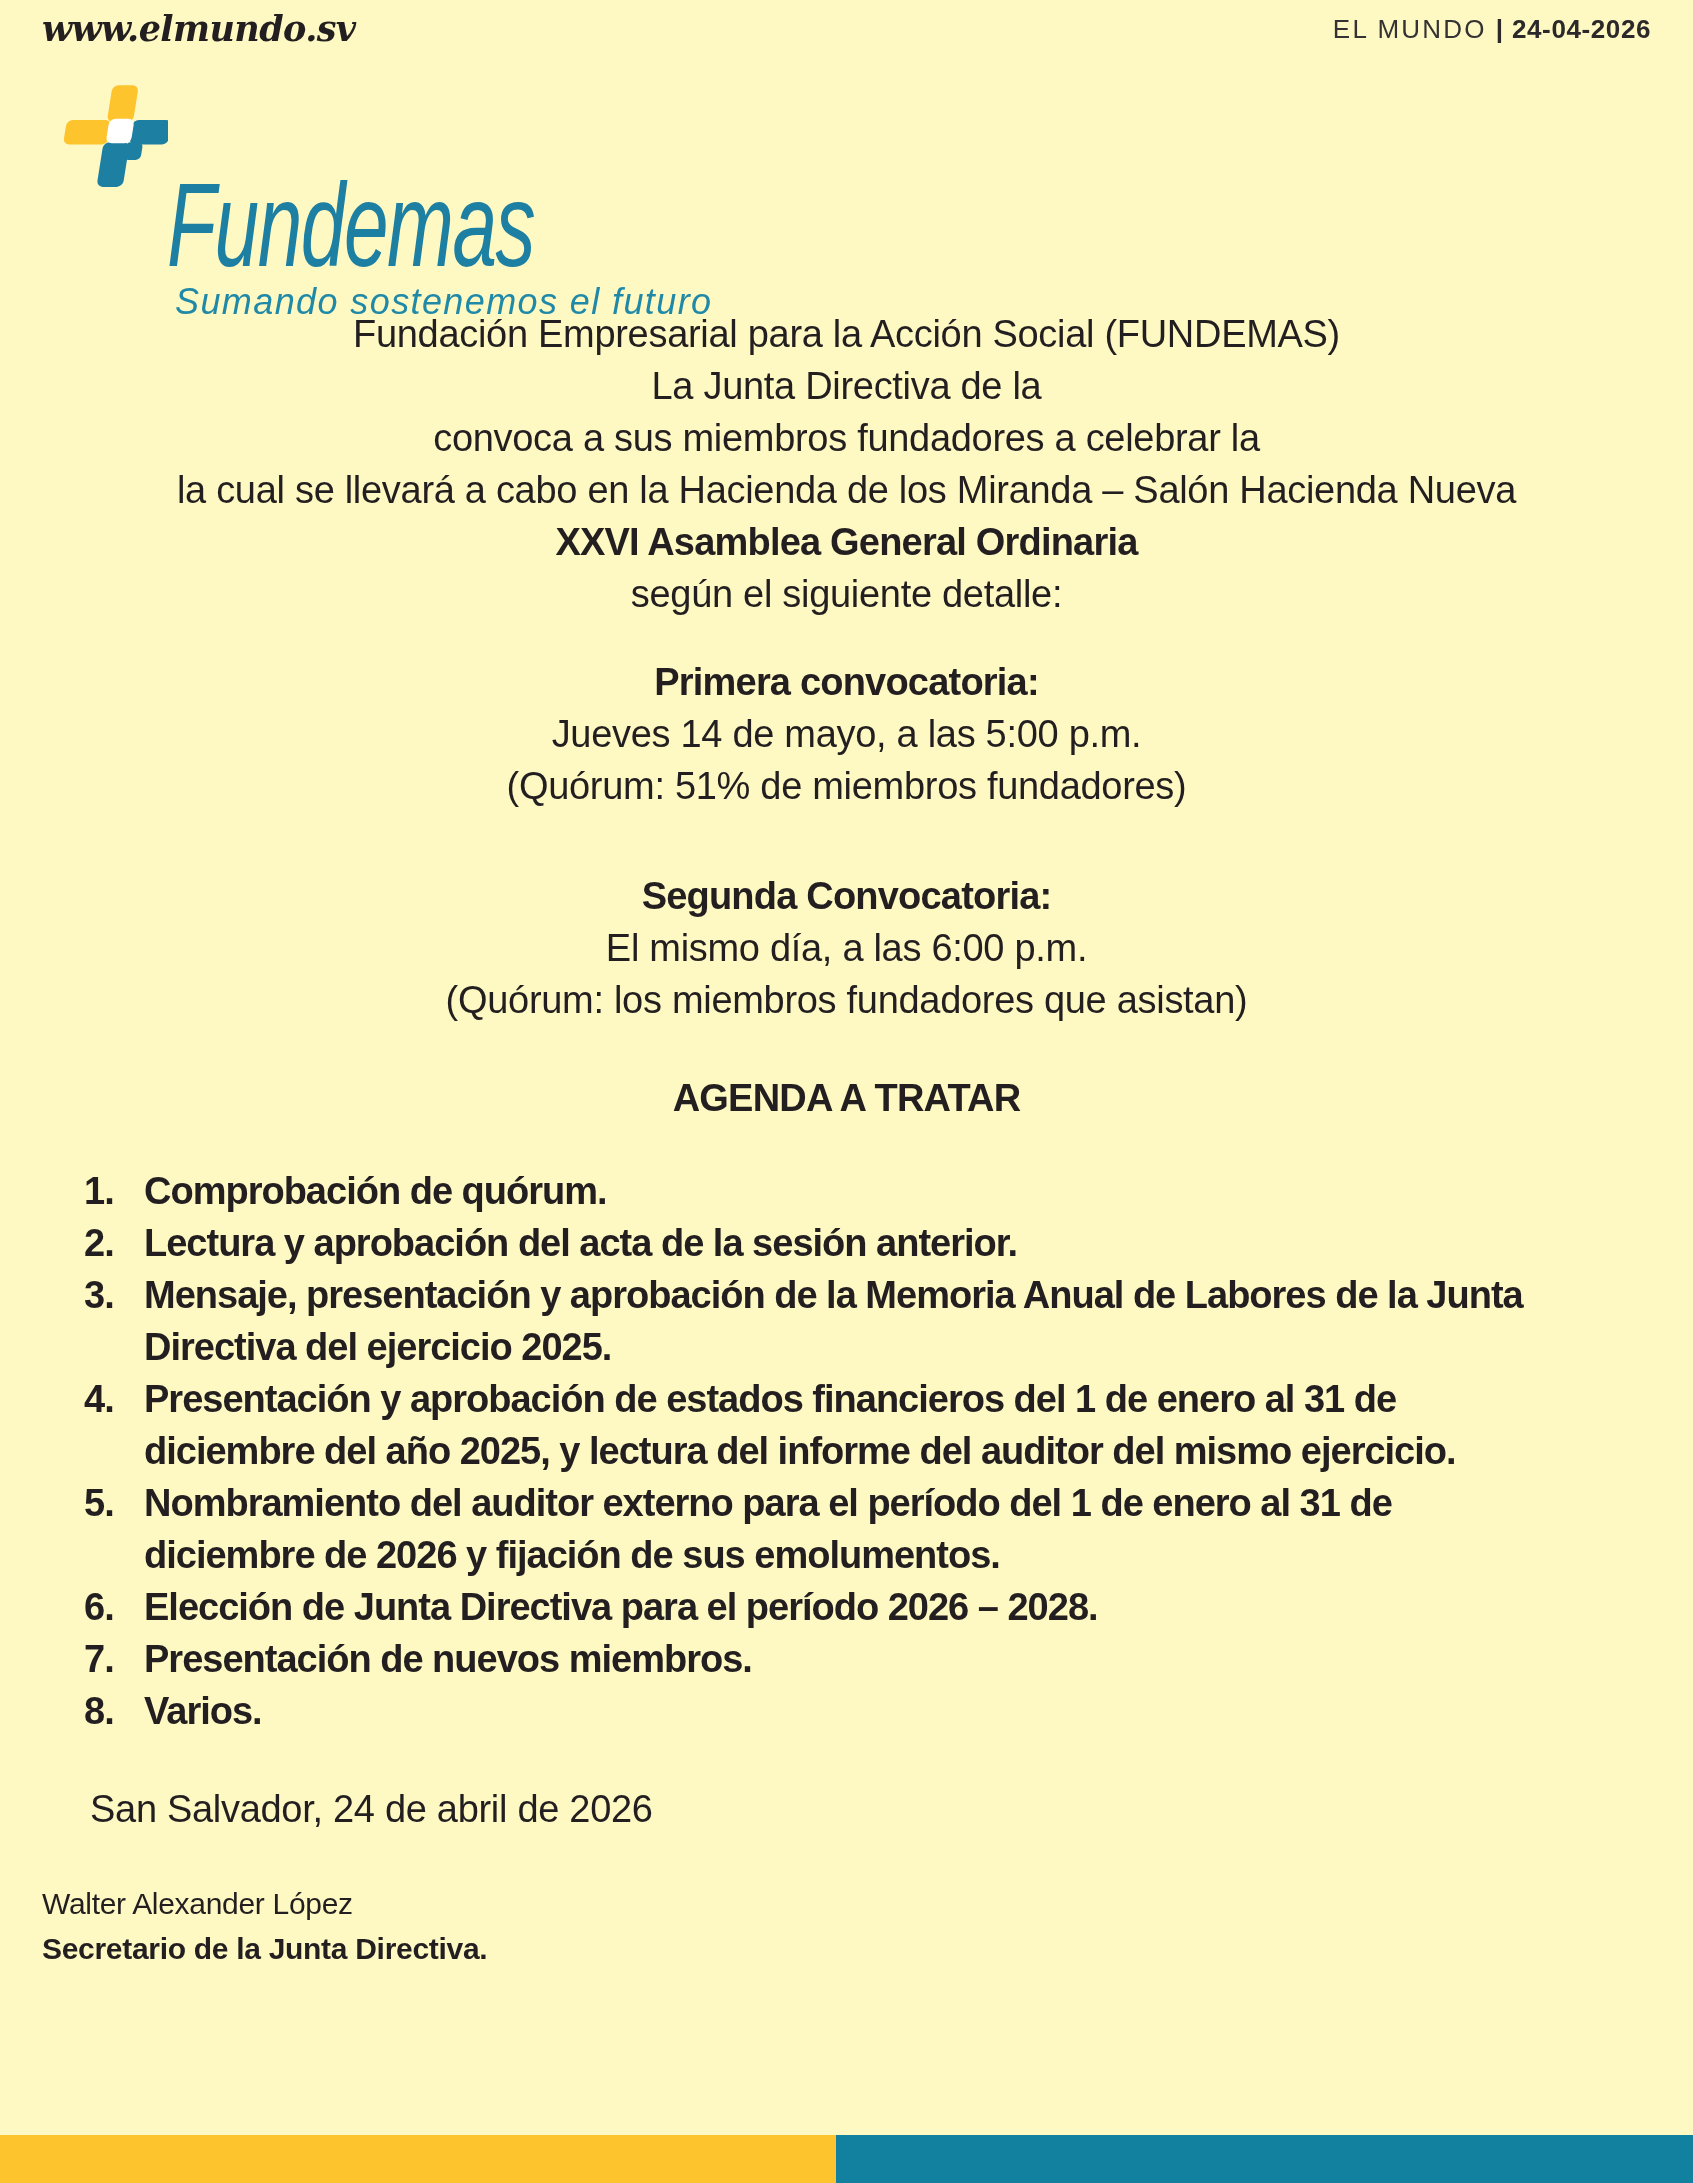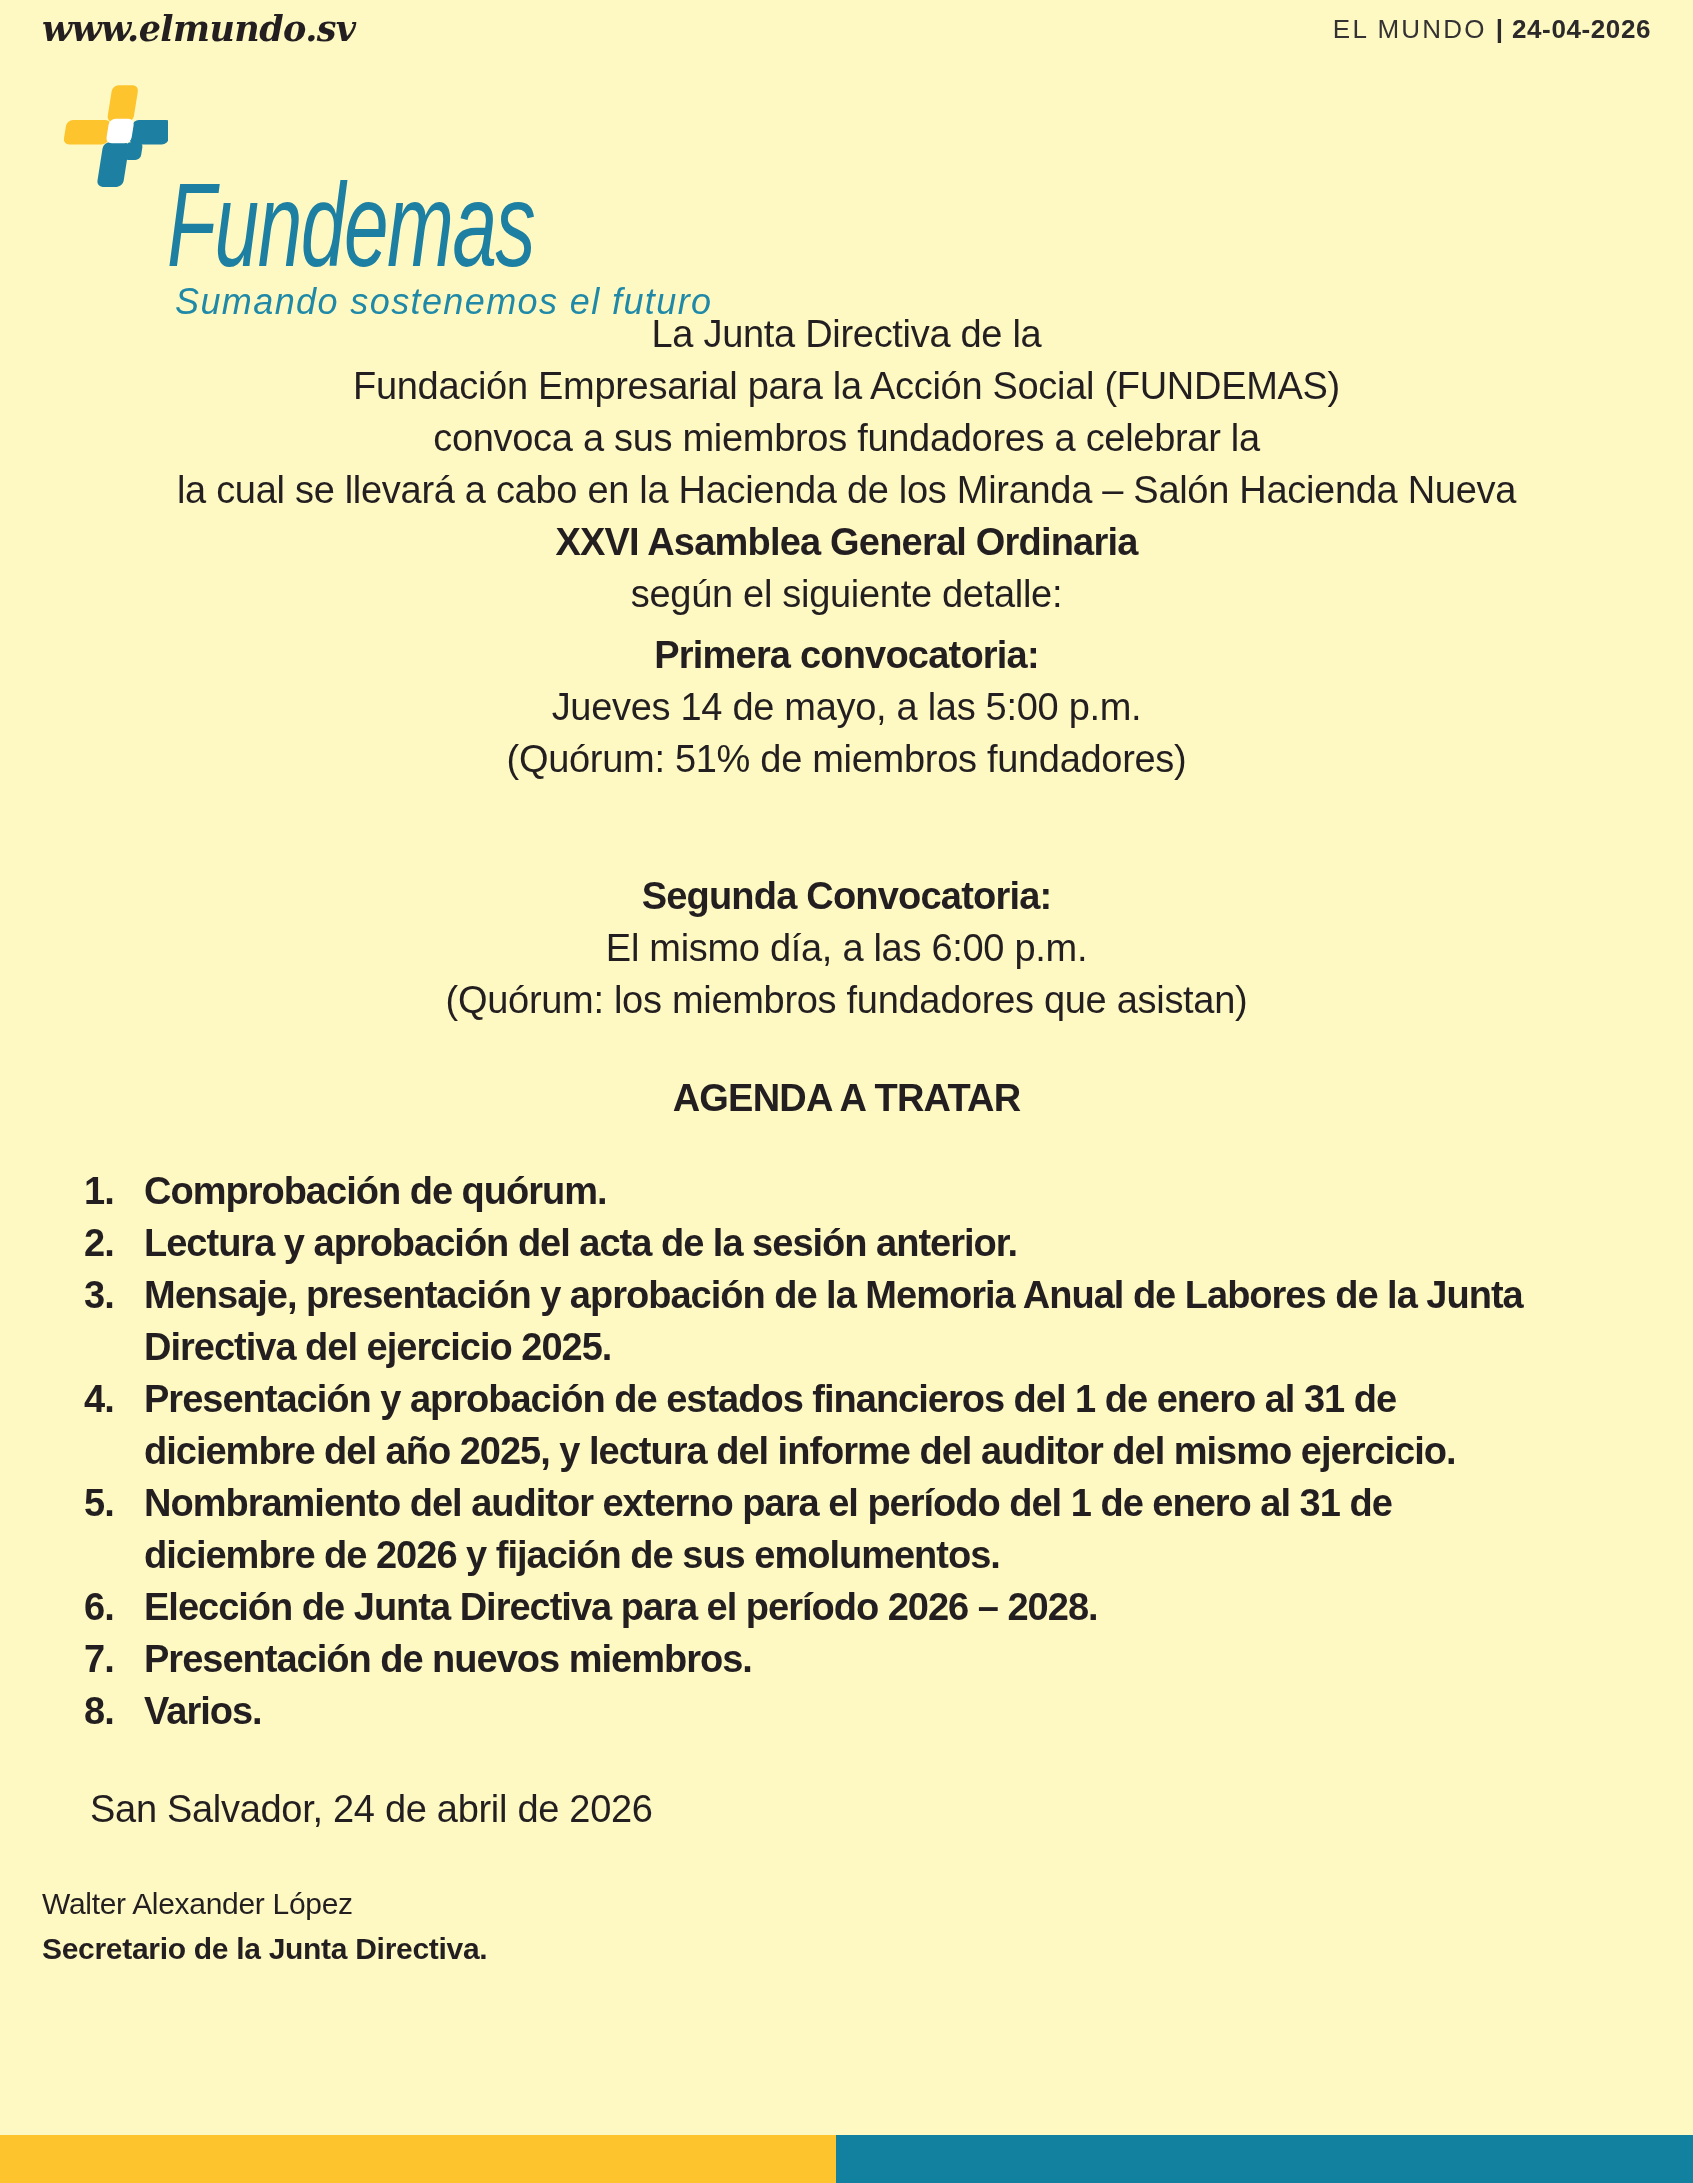--- a/index.html
+++ b/index.html
@@ -67,21 +67,21 @@
     white-space: nowrap;
   }
 
   
   .block { position: absolute; left: 42px; right: 42px; }
   .center { text-align: center; }
   .tline { font-size: 38px; line-height: 52px; letter-spacing: -0.3px; white-space: nowrap; }
   .bold  { font-weight: 700; letter-spacing: -0.8px; }
 
   .intro        { top: 308px; }
-  .first-call   { top: 629px; }
+  .first-call   { top: 656px; }
   .second-call  { top: 870px; }
   .agenda-title { top: 1072px; }
 
   
   .agenda-list { top: 1165px; }
   .agenda-item { position: relative; padding-left: 102px; }
   .item-num {
     position: absolute;
     left: 42px;
     top: 0;
@@ -136,22 +136,22 @@
         <rect x="100" y="104" width="47" height="80" rx="11" fill="#1d7fa2"></rect>
         <rect x="140" y="104" width="31" height="32" rx="9" fill="#1d7fa2"></rect>
         <rect x="104" y="62" width="45" height="44" rx="11" fill="#ffffff"></rect>
       </g>
     </svg>
     <div class="brand-name" style="color: rgb(29, 127, 162);">Fundemas</div>
     <div class="tagline">Sumando sostenemos el futuro</div>
   </div>
 
   <div class="block center intro">
+    <div class="tline">Fundación Empresarial para la Acción Social (FUNDEMAS)</div>
     <div class="tline">La Junta Directiva de la</div>
-    <div class="tline">Fundación Empresarial para la Acción Social (FUNDEMAS)</div>
     <div class="tline">convoca a sus miembros fundadores a celebrar la</div>
     <div class="tline">la cual se llevará a cabo en la Hacienda de los Miranda – Salón Hacienda Nueva</div>
     <div class="tline bold">XXVI Asamblea General Ordinaria</div>
     <div class="tline">según el siguiente detalle:</div>
   </div>
 
   <div class="block center first-call">
     <div class="tline bold">Primera convocatoria:</div>
     <div class="tline">Jueves 14 de mayo, a las 5:00 p.m.</div>
     <div class="tline">(Quórum: 51% de miembros fundadores)</div>

